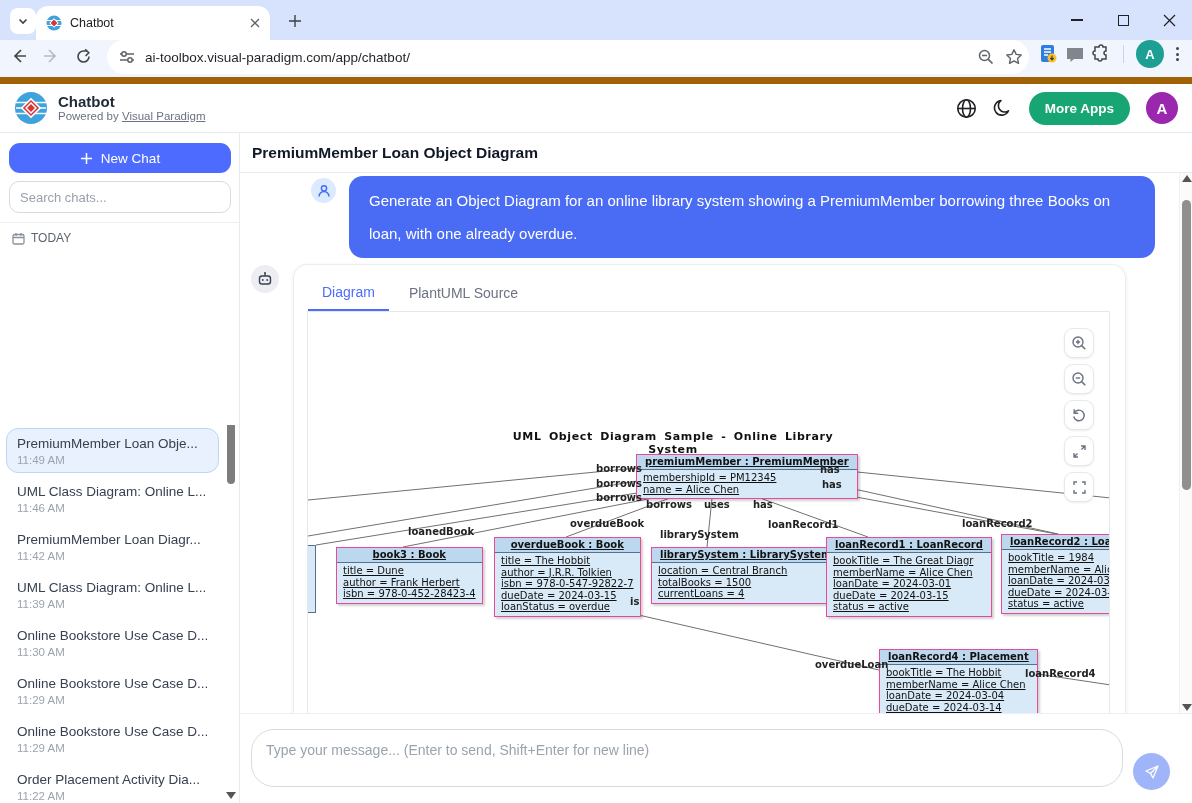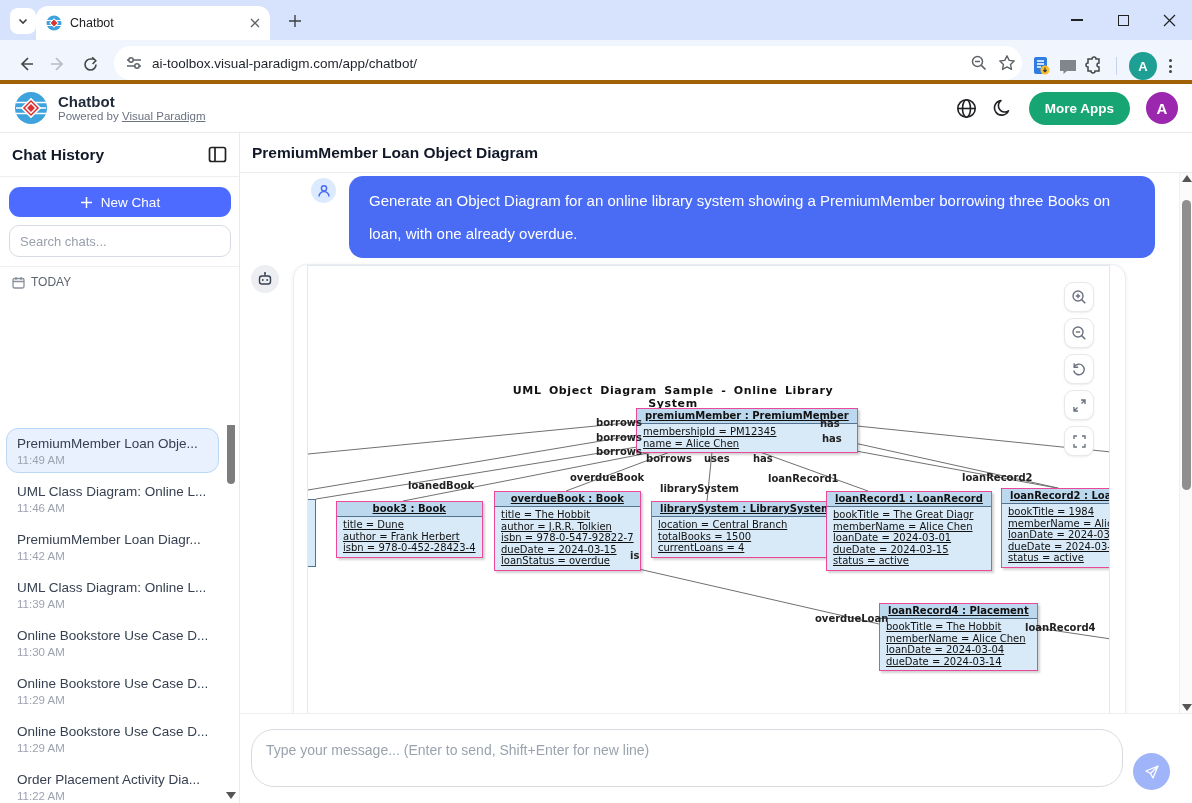--- a/index.html
+++ b/index.html
@@ -11,21 +11,21 @@
   .tabstrip { height:40px; background:#d7e3fc; position:relative; }
   .tab-search-btn { position:absolute; left:10px; top:8px; width:26px; height:26px; background:#fff; border-radius:8px; display:flex; align-items:center; justify-content:center; }
   .tab { position:absolute; left:36px; top:6px; width:234px; height:34px; background:#fff; border-radius:12px 12px 0 0; display:flex; align-items:center; padding:0 10px; gap:8px; }
   .tab-title { font-size:12.5px; color:#202124; flex:1; }
   .newtab-btn { position:absolute; left:284px; top:10px; width:22px; height:22px; display:flex; align-items:center; justify-content:center; border-radius:50%; }
   .win-controls { position:absolute; right:0; top:0; height:40px; display:flex; align-items:center; }
   .win-btn { width:46px; height:40px; display:flex; align-items:center; justify-content:center; }
   .wc-min { width:12px; height:1.5px; background:#202124; }
   .wc-max { width:11px; height:11px; border:1.5px solid #202124; }
 
-  .toolbar { height:44px; background:#f1f5fe; border-bottom:4px solid #a16207; display:flex; align-items:flex-end; padding:0 10px; }
+  .toolbar { height:44px; background:#f1f5fe; border-bottom:7px solid #a16207; display:flex; align-items:flex-start; padding:0 3px; }
   .nav-ic { width:32px; height:32px; display:flex; align-items:center; justify-content:center; border-radius:50%; }
   .omnibox { flex:1; height:34px; margin:0 8px; background:#fff; border-radius:17px; display:flex; align-items:center; padding:0 6px 0 12px; gap:10px; }
   .url-text { flex:1; font-size:13.5px; color:#1f2328; }
   .tb-right { display:flex; align-items:center; gap:6px; padding-right:4px; }
   .tb-divider { width:1px; height:18px; background:#c6d3ec; margin:0 6px; }
   .chrome-avatar { width:28px; height:28px; border-radius:50%; background:#1d9f94; color:#fff; font-size:13px; font-weight:bold; display:flex; align-items:center; justify-content:center; }
   .kebab { display:flex; flex-direction:column; gap:2.5px; padding:6px; }
   .kebab i { width:3px; height:3px; border-radius:50%; background:#444; }
 
   
@@ -242,29 +242,20 @@
         </svg>
       </span>
     <button class="more-apps">More Apps</button>
     <span class="app-avatar">A</span>
   </div>
 </div>
 
 <div class="content">
 
   <div class="sidebar">
-    <div class="sb-head">
-      <span class="sb-title">Chat History</span>
-      <span>
-          <svg width="19" height="19" viewBox="0 0 19 19">
-            <rect x="1.5" y="2.5" width="16" height="14" rx="2" fill="none" stroke="#202124" stroke-width="1.7"></rect>
-            <path d="M7 2.5v14" stroke="#202124" stroke-width="1.7"></path>
-          </svg>
-        </span>
-    </div>
     <button class="new-chat">
       <span>
           <svg width="13" height="13" viewBox="0 0 13 13">
             <path d="M6.5 1v11M1 6.5h11" stroke="#fff" stroke-width="1.5"></path>
           </svg>
         </span>
       <span>New Chat</span>
     </button>
     <input class="sb-search" placeholder="Search chats..." style="">
     <div class="sb-sect">
@@ -338,20 +329,24 @@
           <svg width="16" height="16" viewBox="0 0 16 16">
             <rect x="2.5" y="5" width="11" height="8" rx="2.5" fill="none" stroke="#374151" stroke-width="1.4"></rect>
             <path d="M8 2.5v2.5" stroke="#374151" stroke-width="1.4"></path>
             <circle cx="8" cy="2" r="1" fill="#374151"></circle>
             <circle cx="5.8" cy="9" r="0.9" fill="#374151"></circle>
             <circle cx="10.2" cy="9" r="0.9" fill="#374151"></circle>
           </svg>
         </span>
 
       <div class="card">
+        <div class="tabs">
+          <button class="tabbtn active">Diagram</button>
+          <button class="tabbtn">PlantUML Source</button>
+        </div>
 
         <div class="viewport">
           <svg class="edges" width="803" height="600" viewBox="0 0 803 600">
             <g stroke="#707070" stroke-width="1" fill="none">
               <line x1="0" y1="188" x2="329" y2="156"></line>
               <line x1="0" y1="224" x2="329" y2="169"></line>
               <line x1="8" y1="233" x2="329" y2="181"></line>
               <line x1="95" y1="235" x2="345" y2="186"></line>
               <line x1="258" y1="225" x2="362" y2="186"></line>
               <line x1="399" y1="235" x2="404" y2="186"></line>

